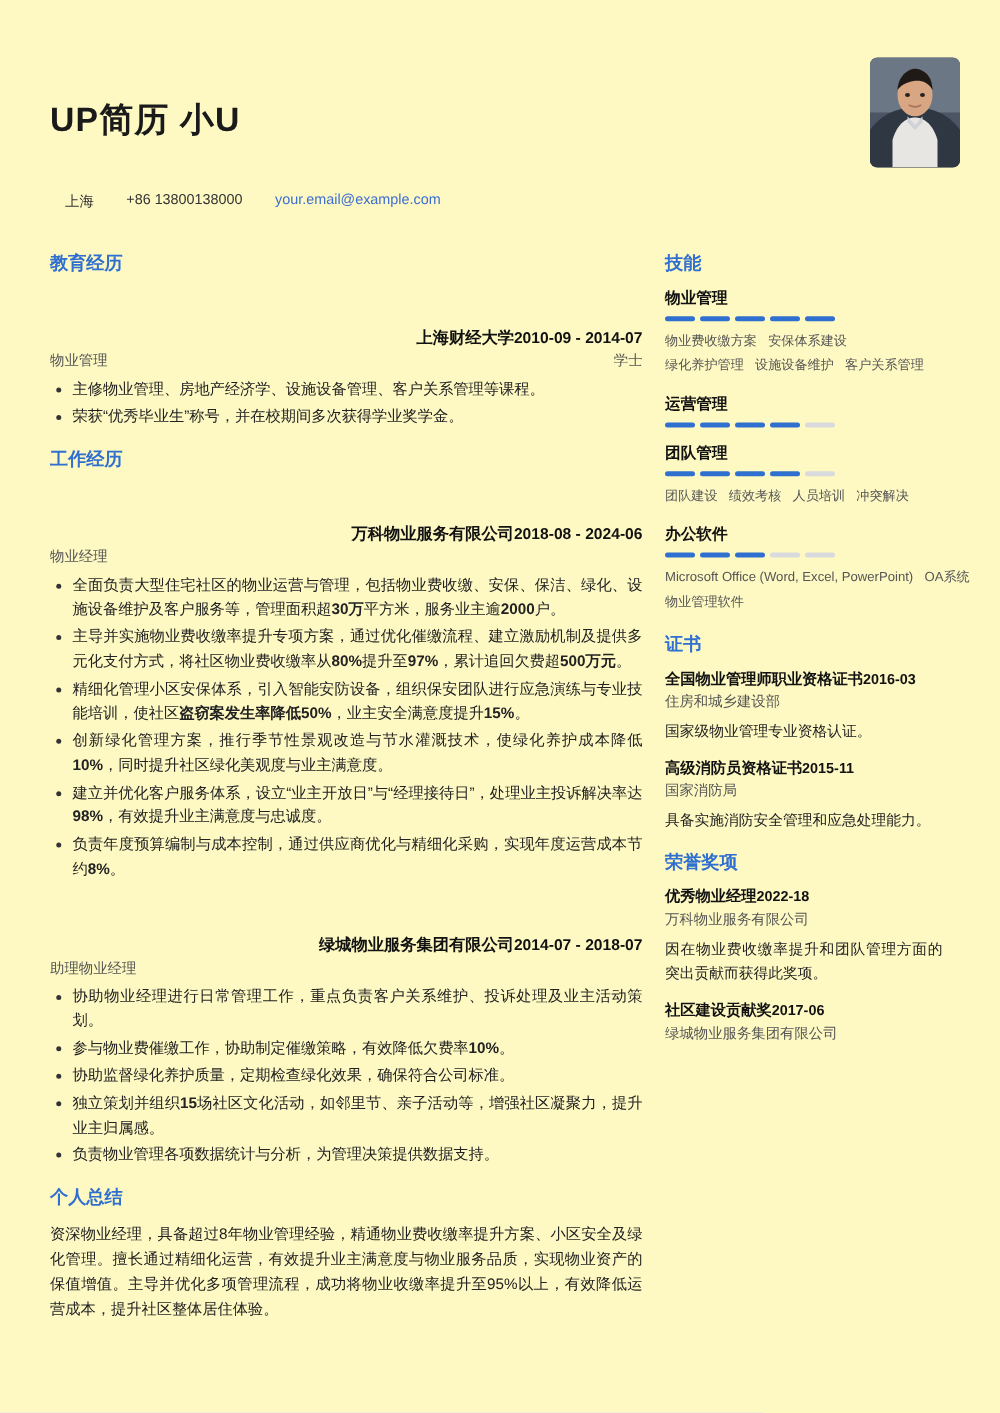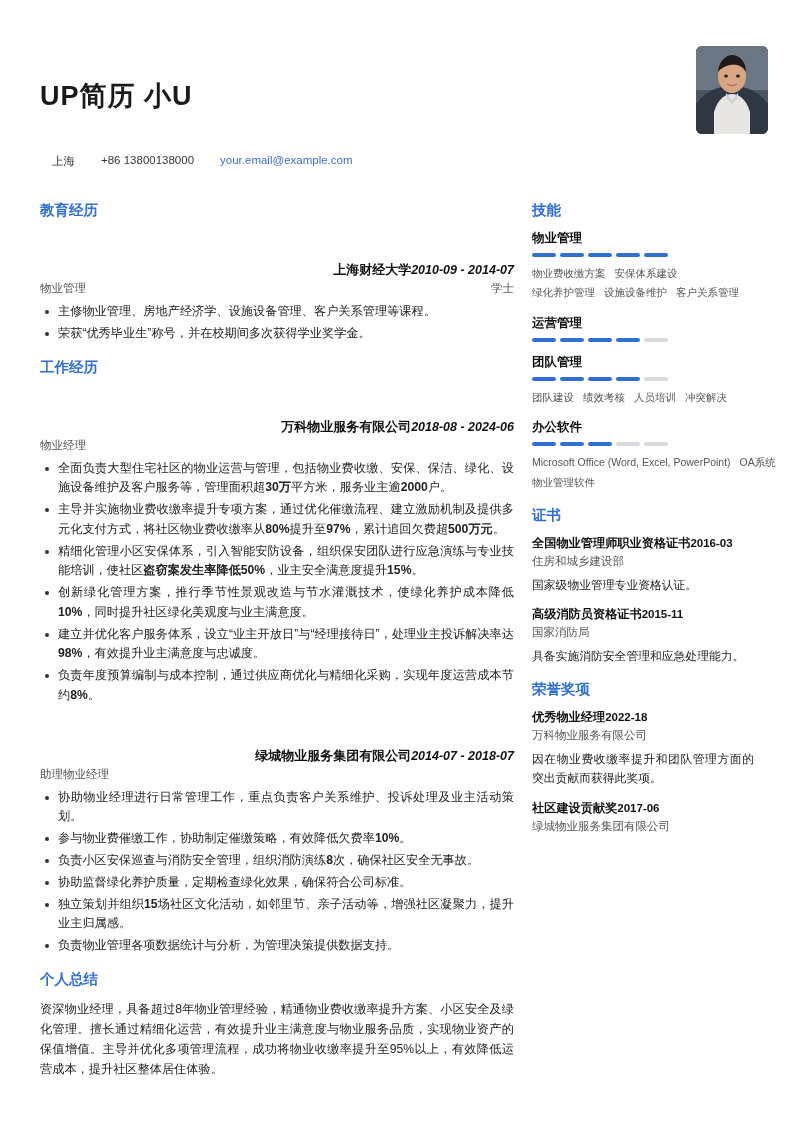--- a/index.html
+++ b/index.html
@@ -6,21 +6,21 @@
     margin: 0;
     padding: 0;
     background: #e8e8e8;
   }
   body {
     font-family: "Liberation Sans", "DejaVu Sans", sans-serif;
   }
   .page {
     width: 800px;
     height: 1130px;
-    background: #ffffff;
+    background: #fef9c3;
     position: relative;
     box-sizing: border-box;
     overflow: hidden;
   }
   .header {
     position: relative;
     padding: 44px 40px 0 40px;
     height: 140px;
     box-sizing: border-box;
   }
@@ -78,21 +78,20 @@
   .entry-title {
     font-size: 13px;
     font-weight: 700;
     color: #111;
   }
   .entry-date {
     font-size: 12.5px;
     font-weight: 700;
     color: #111;
     white-space: nowrap;
-    font-style: italic;
   }
   .entry-sub-row {
     display: flex;
     justify-content: space-between;
     align-items: baseline;
     margin-top: 2px;
   }
   .entry-sub {
     font-size: 11.5px;
     color: #555;
@@ -262,21 +261,20 @@
           <span class="entry-title">绿城物业服务集团有限公司</span>
           <span class="entry-date">2014-07 - 2018-07</span>
         </div>
         <div class="entry-sub-row">
           <span class="entry-sub">助理物业经理</span>
         </div>
       </div>
       <ul class="bullets">
           <li>协助物业经理进行日常管理工作，重点负责客户关系维护、投诉处理及业主活动策划。</li>
           <li>参与物业费催缴工作，协助制定催缴策略，有效降低欠费率<b>10%</b>。</li>
-          <li>负责小区安保巡查与消防安全管理，组织消防演练<b>8</b>次，确保社区安全无事故。</li>
           <li>协助监督绿化养护质量，定期检查绿化效果，确保符合公司标准。</li>
           <li>独立策划并组织<b>15</b>场社区文化活动，如邻里节、亲子活动等，增强社区凝聚力，提升业主归属感。</li>
           <li>负责物业管理各项数据统计与分析，为管理决策提供数据支持。</li>
         </ul>
 
       <div class="sec-title">个人总结</div>
       <div class="summary">资深物业经理，具备超过8年物业管理经验，精通物业费收缴率提升方案、小区安全及绿化管理。擅长通过精细化运营，有效提升业主满意度与物业服务品质，实现物业资产的保值增值。主导并优化多项管理流程，成功将物业收缴率提升至95%以上，有效降低运营成本，提升社区整体居住体验。</div>
     </div>
 
     <div class="col-right">

